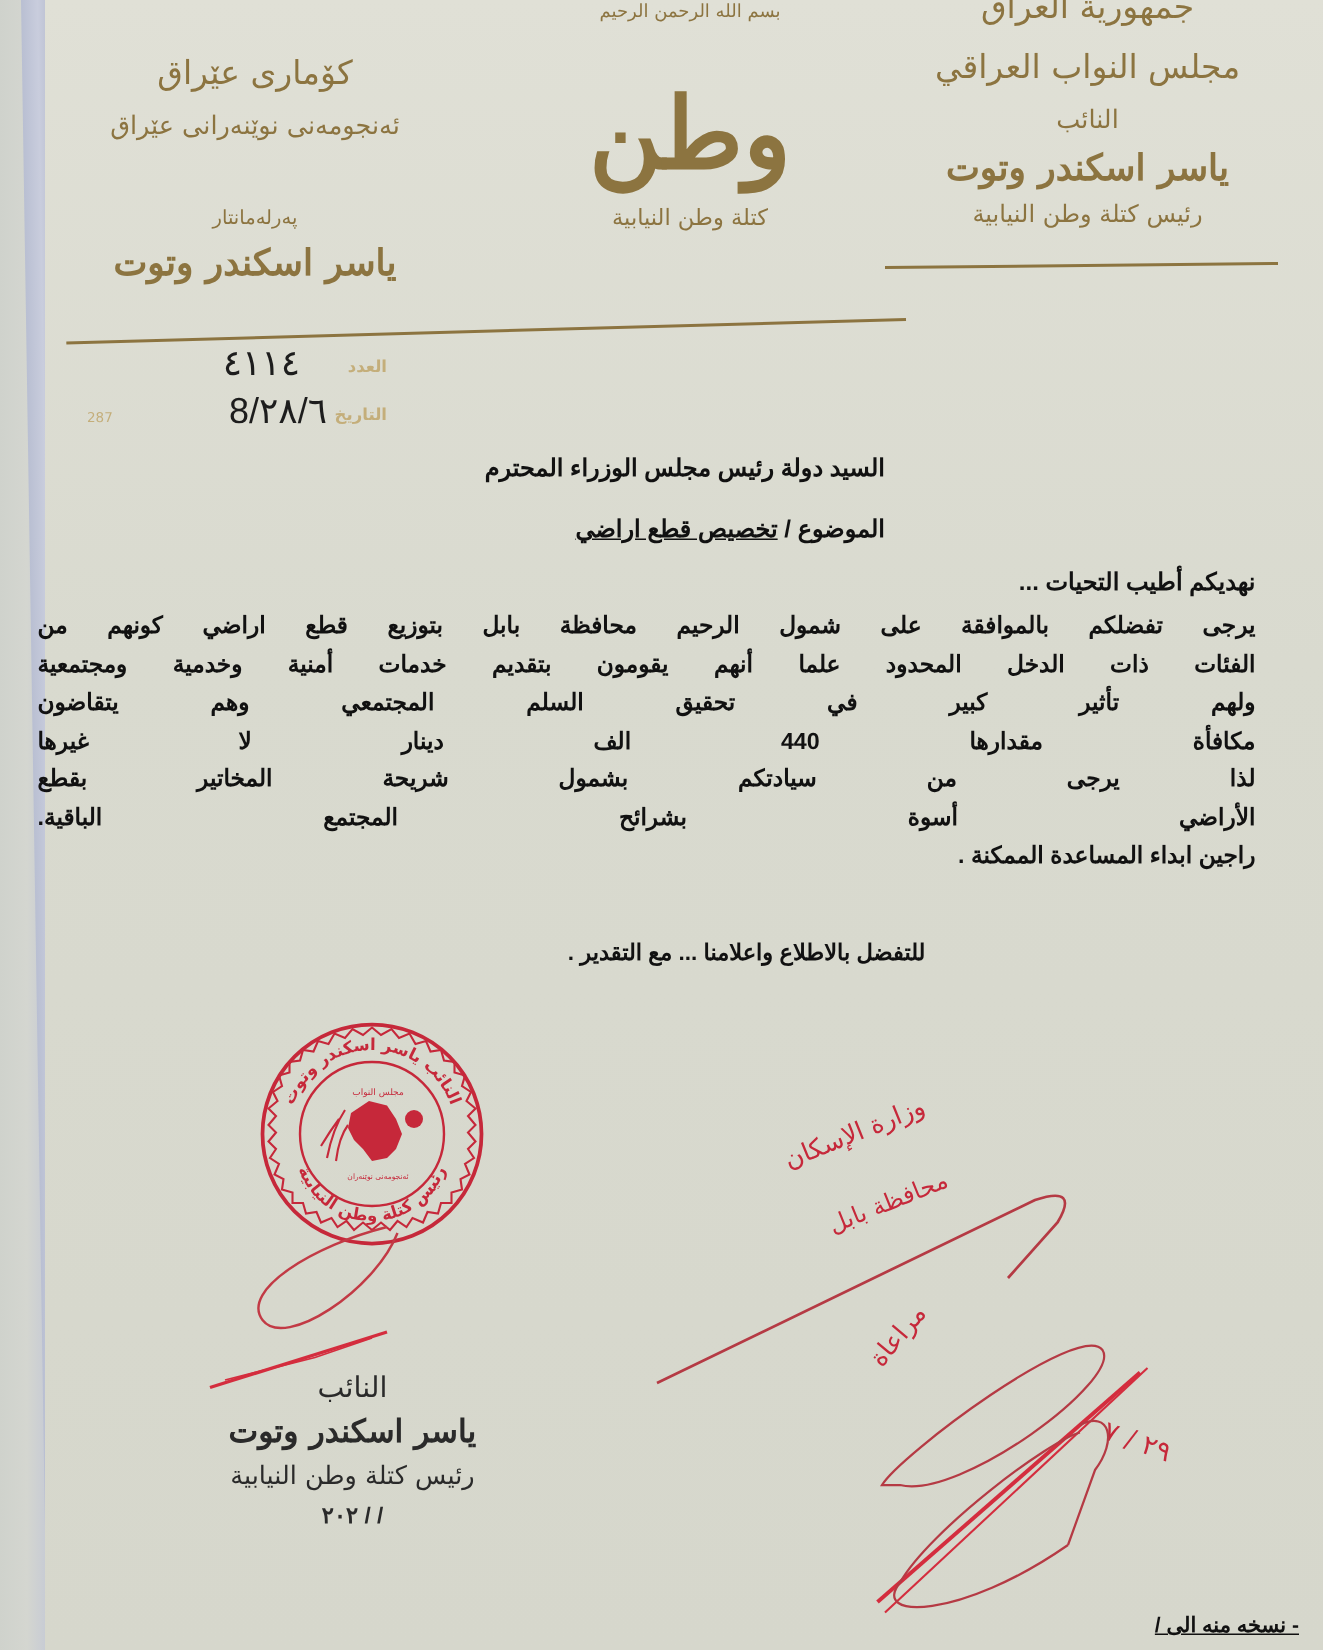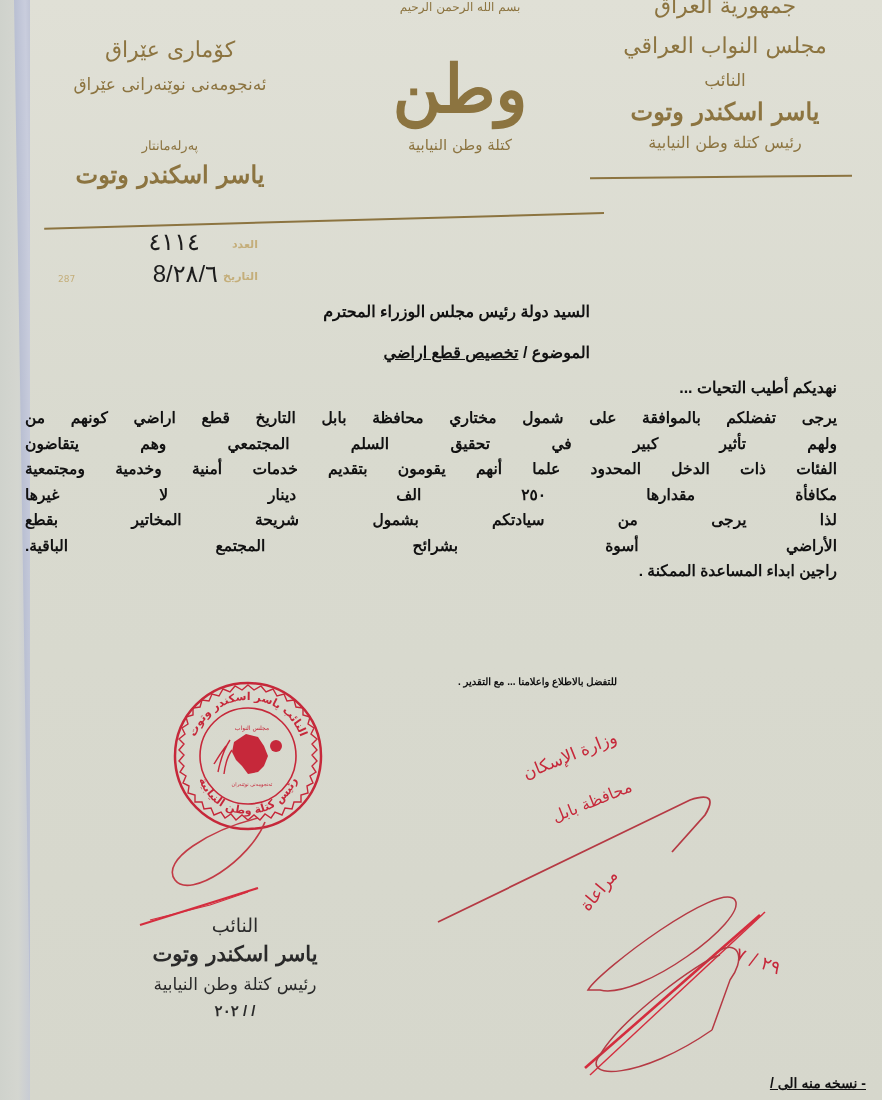--- a/index.html
+++ b/index.html
@@ -57,21 +57,21 @@
   .addressee { right:292px; top:302px; font-size:16px;text-align:center; }
   .subject { right:292px; top:343px; font-size:16px;text-align:center; }
   .subject u { text-decoration:underline; }
   .greeting { right:45px; top:378px; font-size:16px; }
   .para {
     right:45px; top:405px; width:812px; font-size:15.5px; line-height:25.5px;
     text-align:justify; text-align-last:right;
   }
   .para .ln { display:block; text-align:justify; text-align-last:justify; white-space:nowrap; }
   .para .ln.last { text-align-last:right; }
-  .closing { right:265px; top:676px; font-size:10px; }
+  .closing { right:265px; top:626px; font-size:15px; }
 
   .stamp {
     position:absolute; left:142px; top:680px; width:152px; height:152px;
   }
   .signatory {
     position:absolute; left:90px; top:912px; width:230px; text-align:center;
     direction:rtl; font-family:"DejaVu Serif",serif; color:#2a2a2a;
   }
   .sig-title { font-size:19px; line-height:26px; }
   .sig-name { font-size:21px; line-height:32px; font-weight:bold; }
@@ -133,24 +133,24 @@
   </div>
 
   <div class="body-text addressee">السيد دولة رئيس مجلس الوزراء المحترم</div>
   <div class="body-text subject">
     <span>الموضوع /</span>
     <u>تخصيص قطع اراضي</u>
   </div>
   <div class="body-text greeting">نهديكم أطيب التحيات ...</div>
 
   <div class="body-text para">
-    <span class="ln">يرجى تفضلكم بالموافقة على شمول مختاري محافظة بابل التاريخ قطع اراضي كونهم من</span>
+    <span class="ln">يرجى تفضلكم بالموافقة على شمول الرحيم محافظة بابل بتوزيع قطع اراضي كونهم من</span>
+    <span class="ln">الفئات ذات الدخل المحدود علما أنهم يقومون بتقديم خدمات أمنية وخدمية ومجتمعية</span>
     <span class="ln">ولهم تأثير كبير في تحقيق السلم المجتمعي وهم يتقاضون</span>
-    <span class="ln">الفئات ذات الدخل المحدود علما أنهم يقومون بتقديم خدمات أمنية وخدمية ومجتمعية</span>
-    <span class="ln">مكافأة مقدارها ٢٥٠ الف دينار لا غيرها</span>
+    <span class="ln">مكافأة مقدارها 440 الف دينار لا غيرها</span>
     <span class="ln">لذا يرجى من سيادتكم بشمول شريحة المخاتير بقطع</span>
     <span class="ln">الأراضي أسوة بشرائح المجتمع الباقية.</span>
     <span class="ln last">راجين ابداء المساعدة الممكنة .</span>
   </div>
 
   <div class="body-text closing">للتفضل بالاطلاع واعلامنا ... مع التقدير .</div>
 
   <svg class="stamp" viewBox="0 0 152 152">
     <defs>
       <path id="arcTop" d="M 20 76 A 56 56 0 0 1 132 76"></path>

